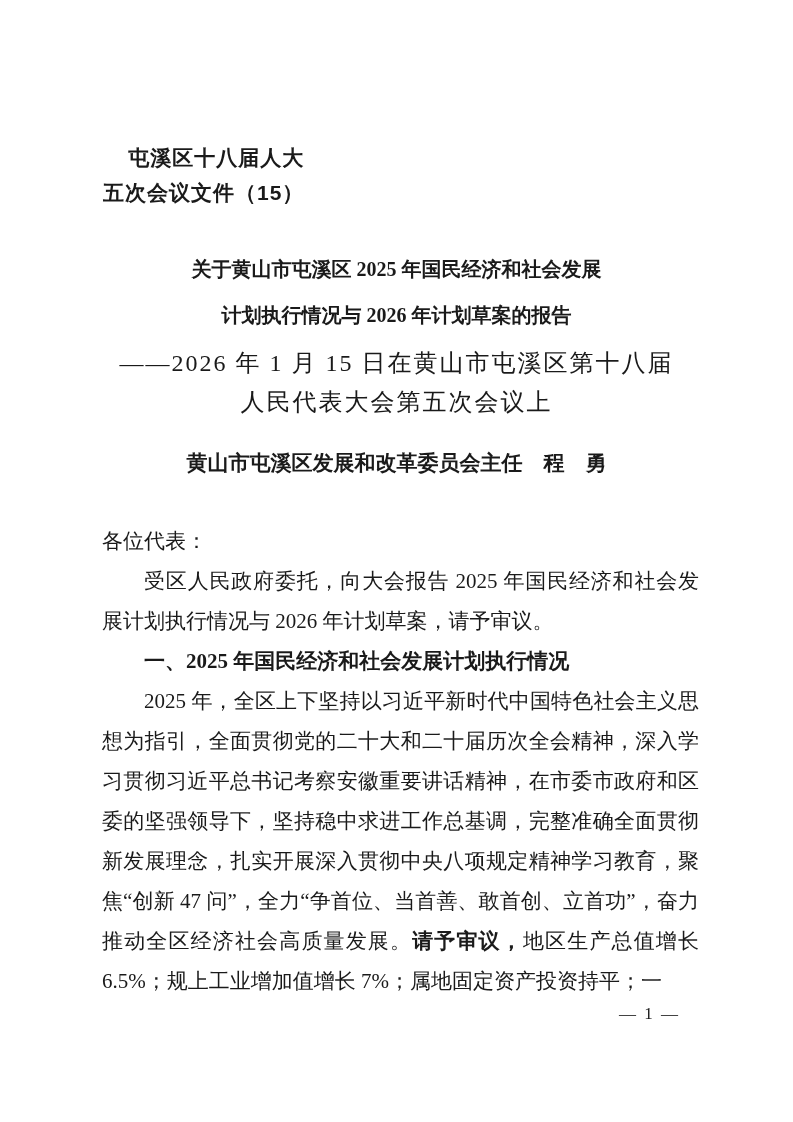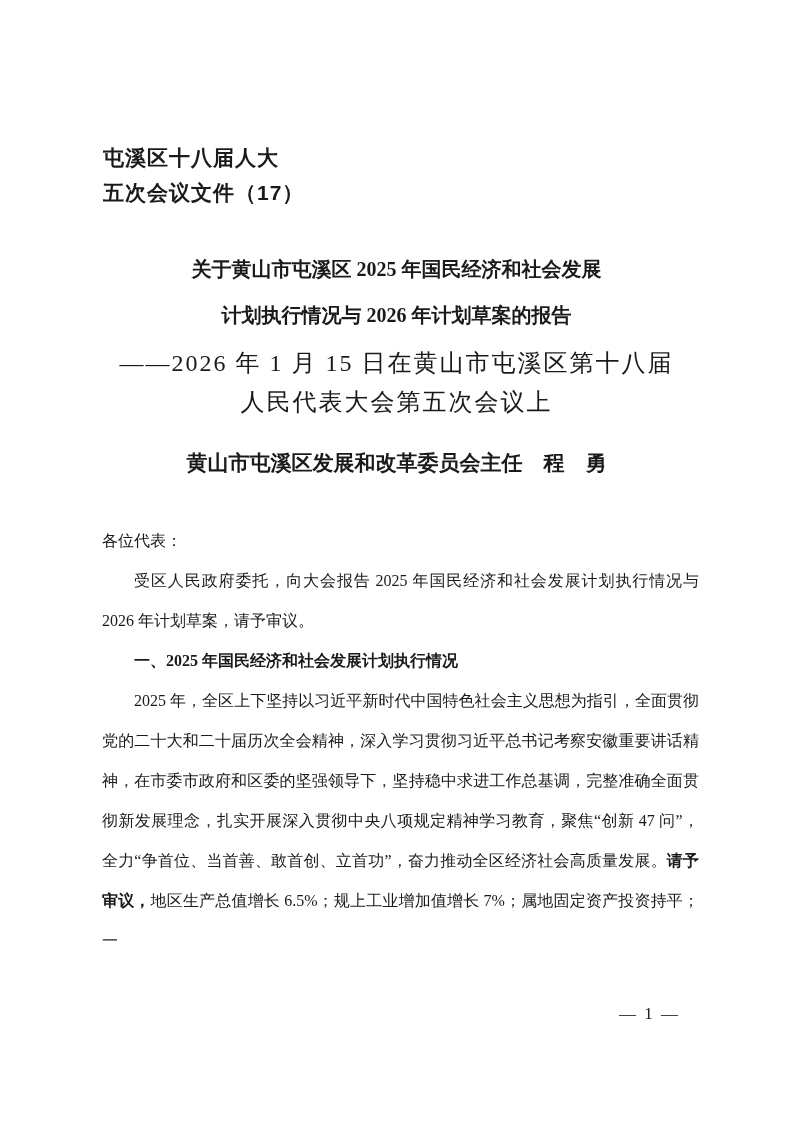--- a/index.html
+++ b/index.html
@@ -19,20 +19,21 @@
   .doc-header {
     position: absolute;
     left: 103px;
     top: 140px;
     font-family: "Liberation Sans", "DejaVu Sans", sans-serif;
     font-weight: bold;
     font-size: 21px;
     line-height: 35px;
     letter-spacing: 1px;
     white-space: nowrap;
+    text-align: right;
   }
   .doc-title {
     position: absolute;
     left: 46px;
     right: 46px;
     top: 246px;
     margin: 0;
     text-align: center;
     font-family: "Liberation Serif", "DejaVu Serif", serif;
     font-weight: bold;
@@ -59,21 +60,21 @@
     font-family: "Liberation Sans", "DejaVu Sans", sans-serif;
     font-weight: bold;
     font-size: 21px;
     line-height: 25px;
   }
   .doc-body {
     position: absolute;
     left: 102px;
     width: 597px;
     top: 521px;
-    font-size: 16px;
+    font-size: 21px;
     line-height: 40px;
     text-align: justify;
   }
   .doc-body .block { margin: 0; }
   .doc-body .para { text-indent: 2em; }
   .doc-body .salutation { text-indent: 0; }
   .doc-body .heading {
     text-indent: 2em;
     font-family: Liberation Serif, serif;
     font-weight: bold;
@@ -89,21 +90,21 @@
     white-space: nowrap;
   }
 </style>
 </head>
 <body>
 
 <div class="page">
 
   <div class="doc-header">
     <div>屯溪区十八届人大</div>
-    <div>五次会议文件（17）</div>
+    <div>五次会议文件（15）</div>
   </div>
 
   <h1 class="doc-title">
     <span class="title-line">关于黄山市屯溪区 2025 年国民经济和社会发展</span>
     <span class="title-line">计划执行情况与 2026 年计划草案的报告</span>
   </h1>
 
   <div class="doc-subtitle">
     <div>——2026 年 1 月 15 日在黄山市屯溪区第十八届</div>
     <div>人民代表大会第五次会议上</div>

